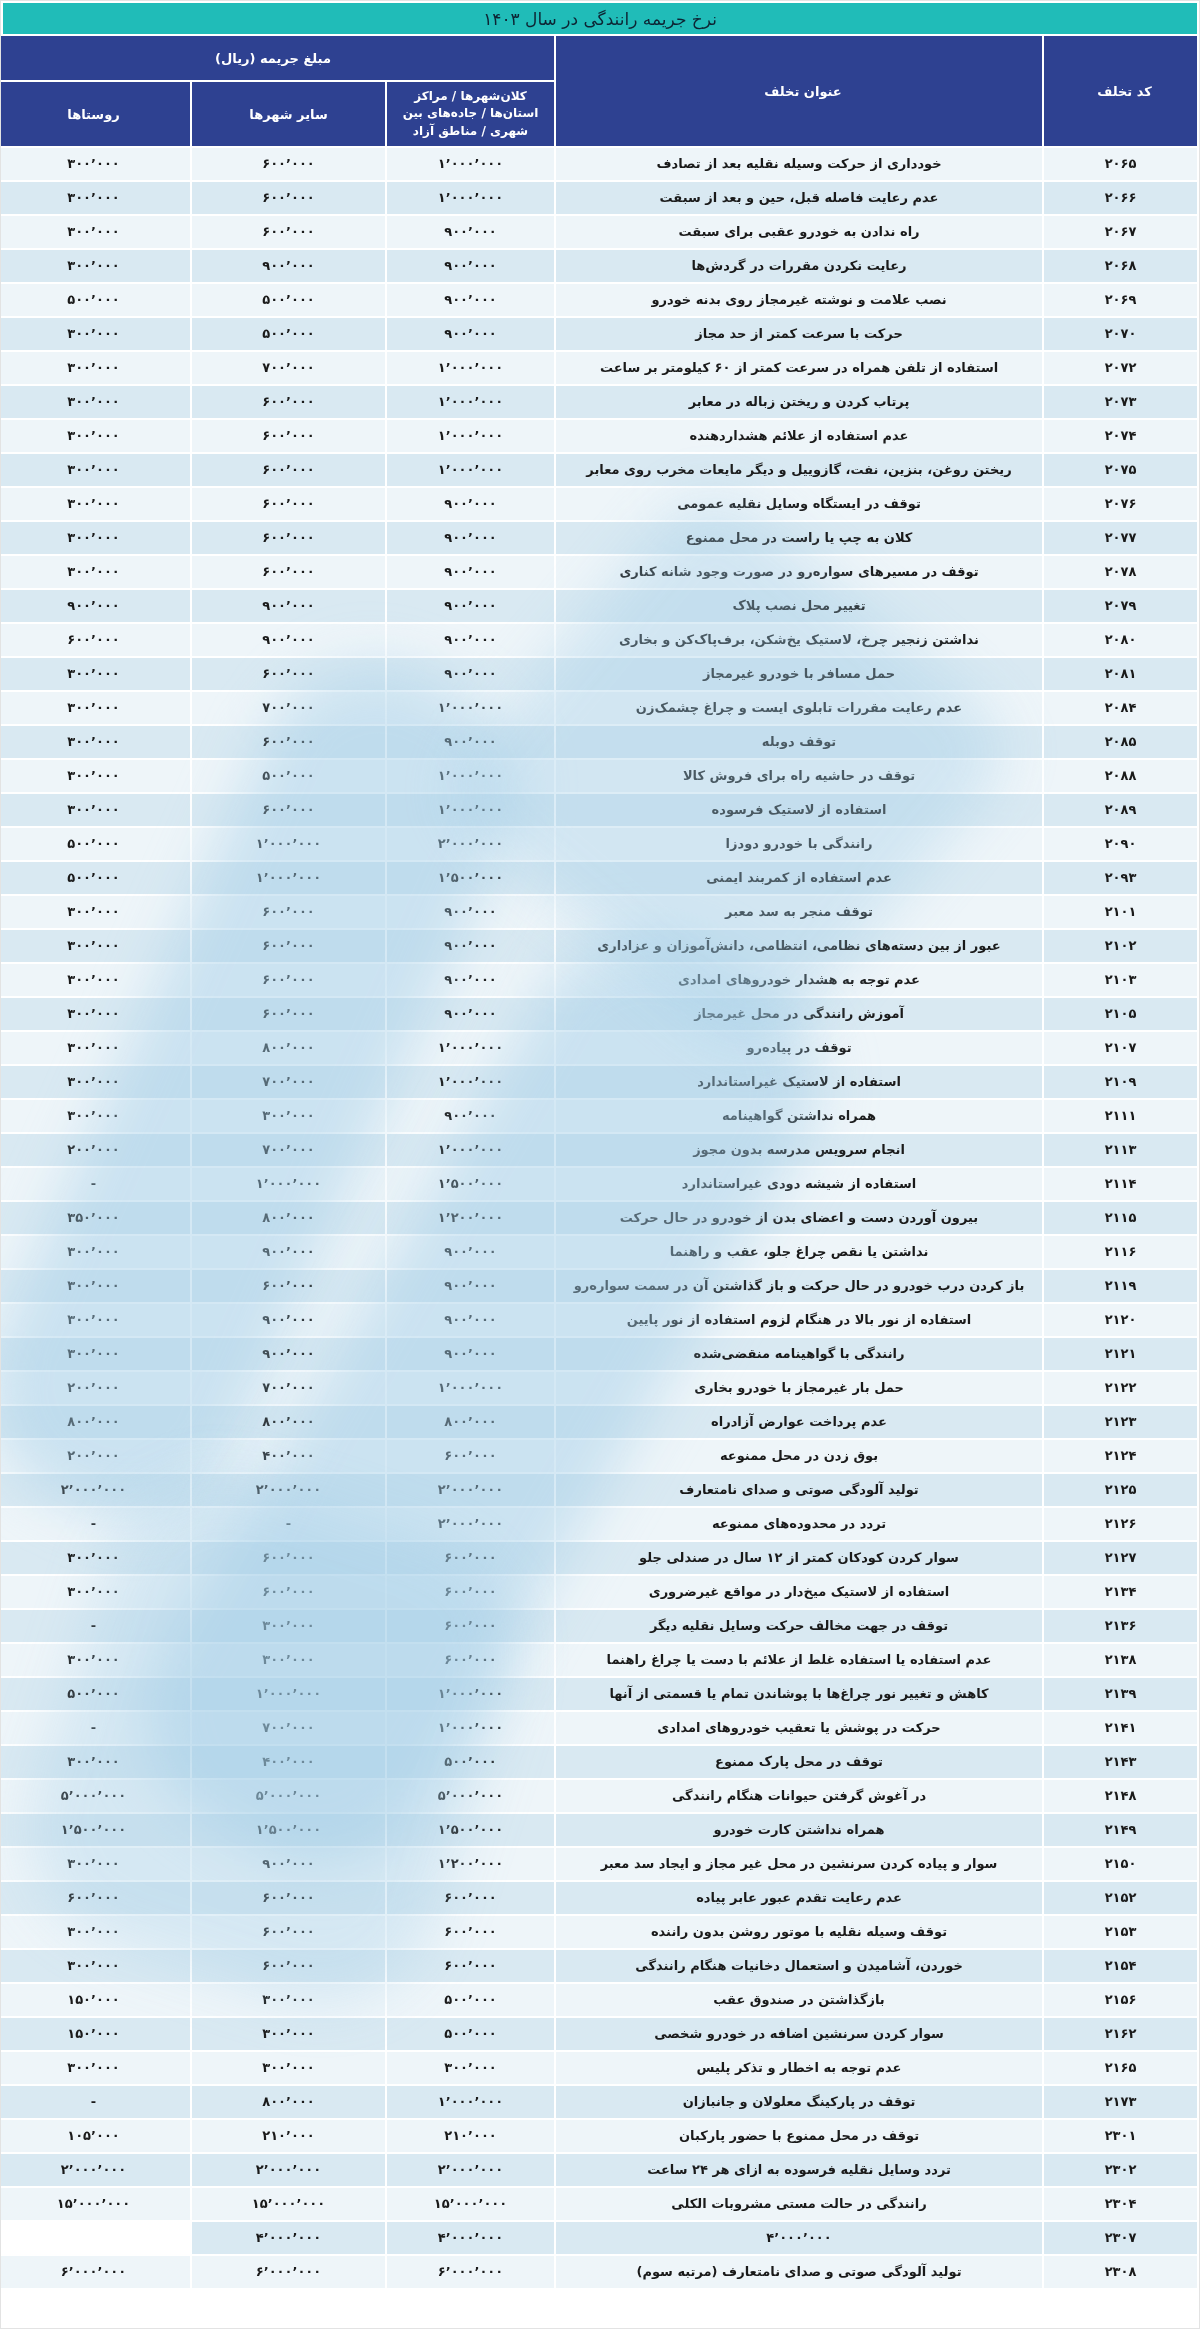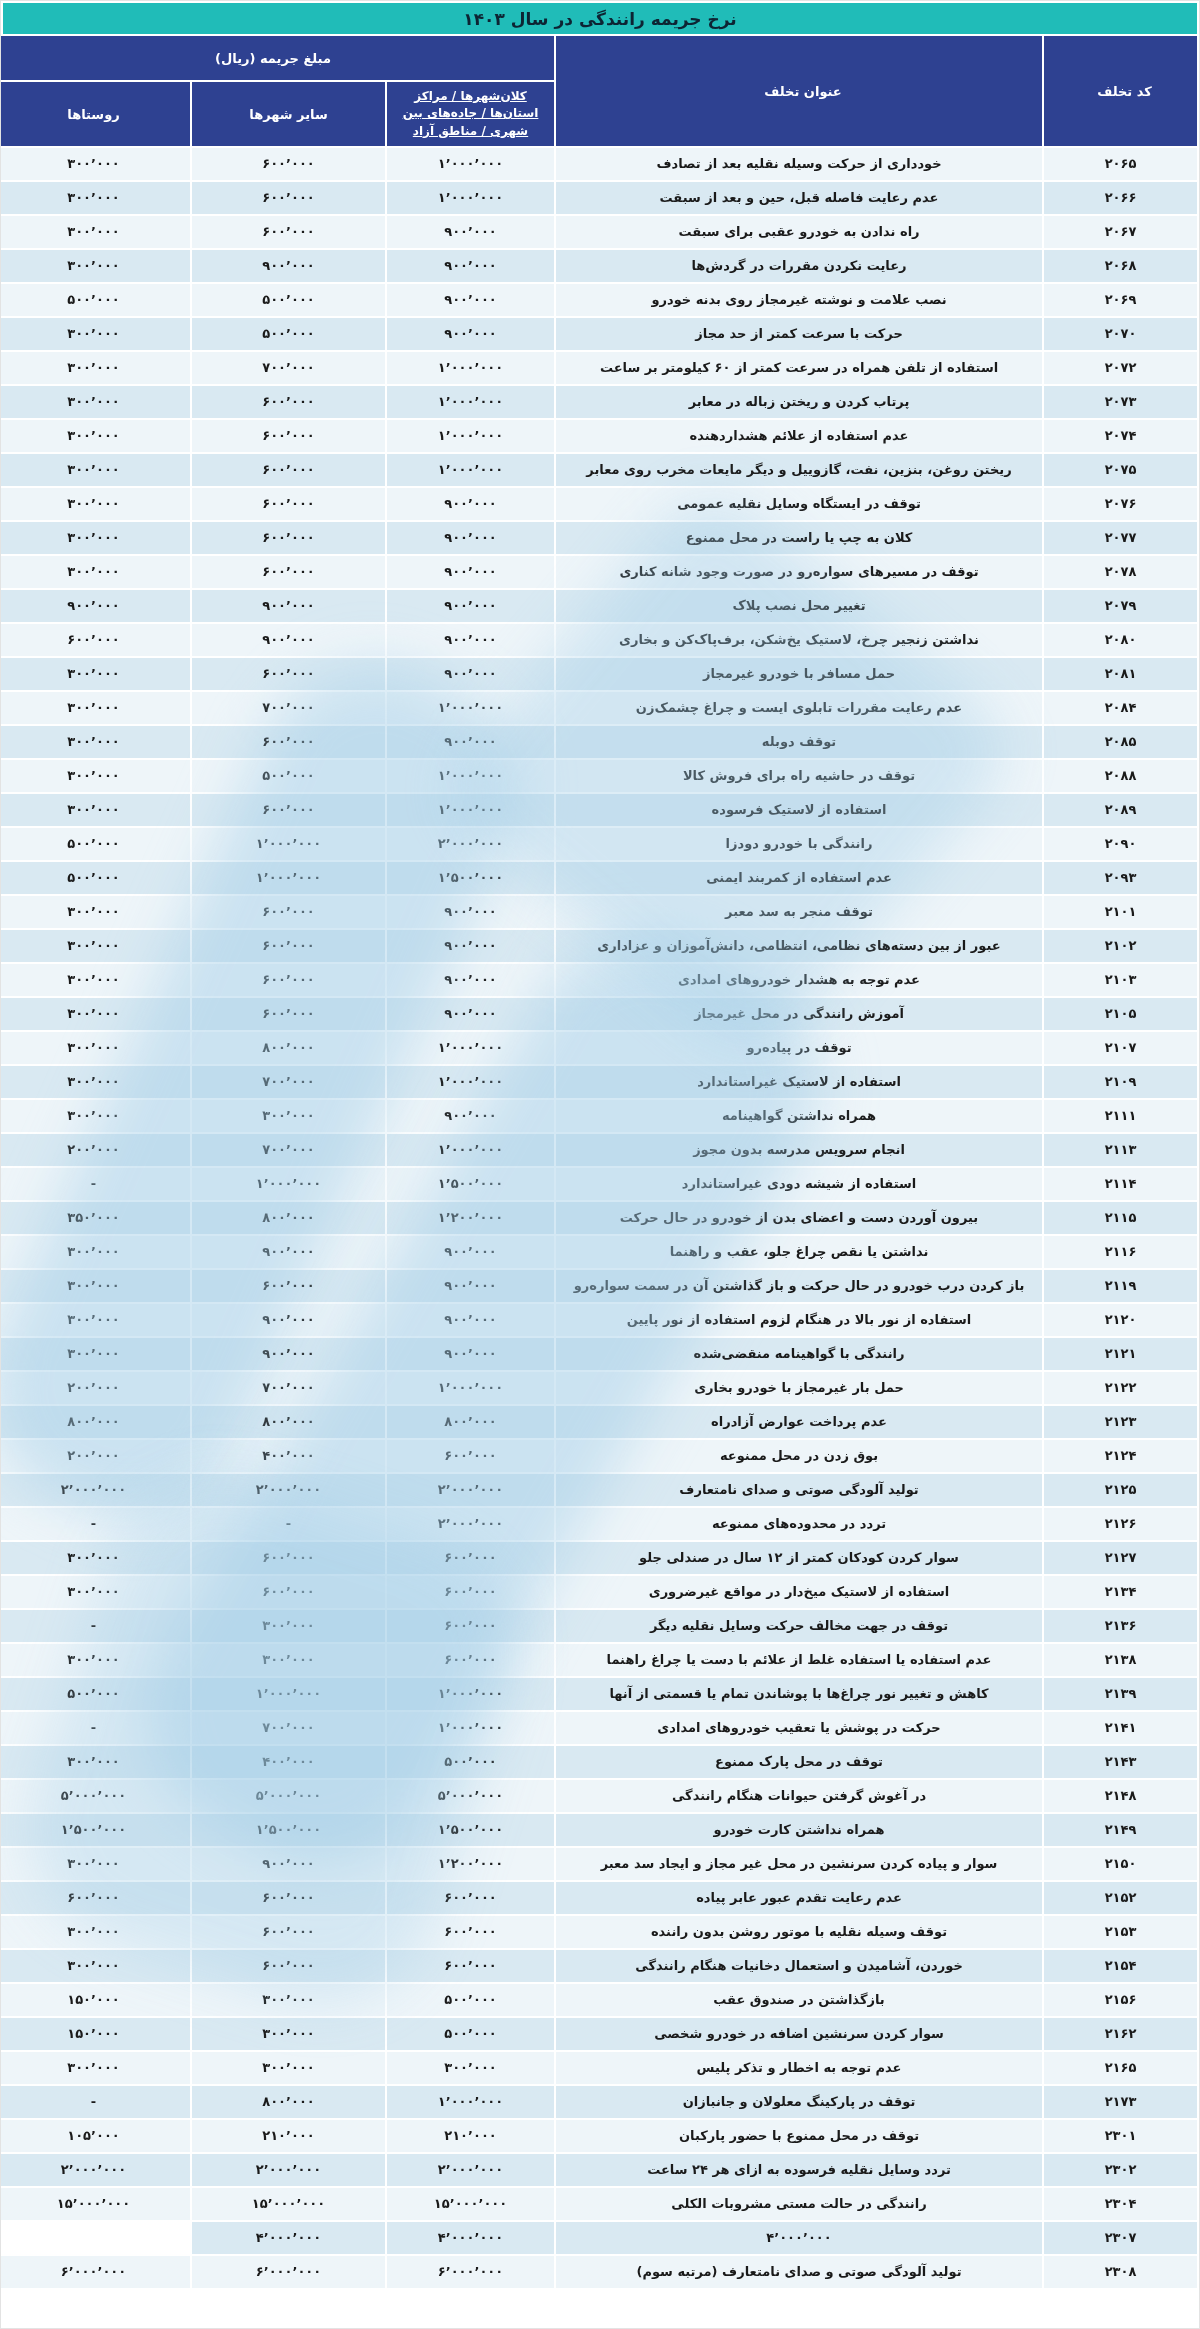--- a/index.html
+++ b/index.html
@@ -15,21 +15,21 @@
     min-height: 2329px;
     background: #ffffff;
     border: 1px solid #e3e3e3;
     padding: 2px;
     overflow: hidden;
   }
   .title-bar {
     height: 31px;
     background: var(--teal, #20bcb8);
     color: #0d2433;
-    font-weight: bold;
+    font-weight: normal;
     font-size: 17px;
     display: flex;
     align-items: center;
     justify-content: center;
     margin-bottom: 2px;
   }
   
   .thead {
     display: grid;
     grid-template-columns: 153px 486px 562px;
@@ -51,21 +51,21 @@
   .amount-block { display: flex; flex-direction: column; row-gap: 2px; }
   .amount-group { height: 44px; }
   .amount-sub {
     display: grid;
     grid-template-columns: 167px 193px 193px;
     column-gap: 2px;
     direction: rtl;
     flex: 1;
   }
   .amount-sub .th { min-height: 64px; padding: 2px 4px; }
-  .th-metro { font-size: 12px; line-height: 1.45; padding: 2px 10px; text-decoration: underline; }
+  .th-metro { font-size: 12px; line-height: 1.45; padding: 2px 10px; }
   
   .tbody { position: relative; z-index: 1; }
   .row {
     display: grid;
     grid-template-columns: 153px 486px 167px 193px 193px;
     column-gap: 2px;
     direction: rtl;
     margin-bottom: 2px;
     background: #ffffff;
   }

